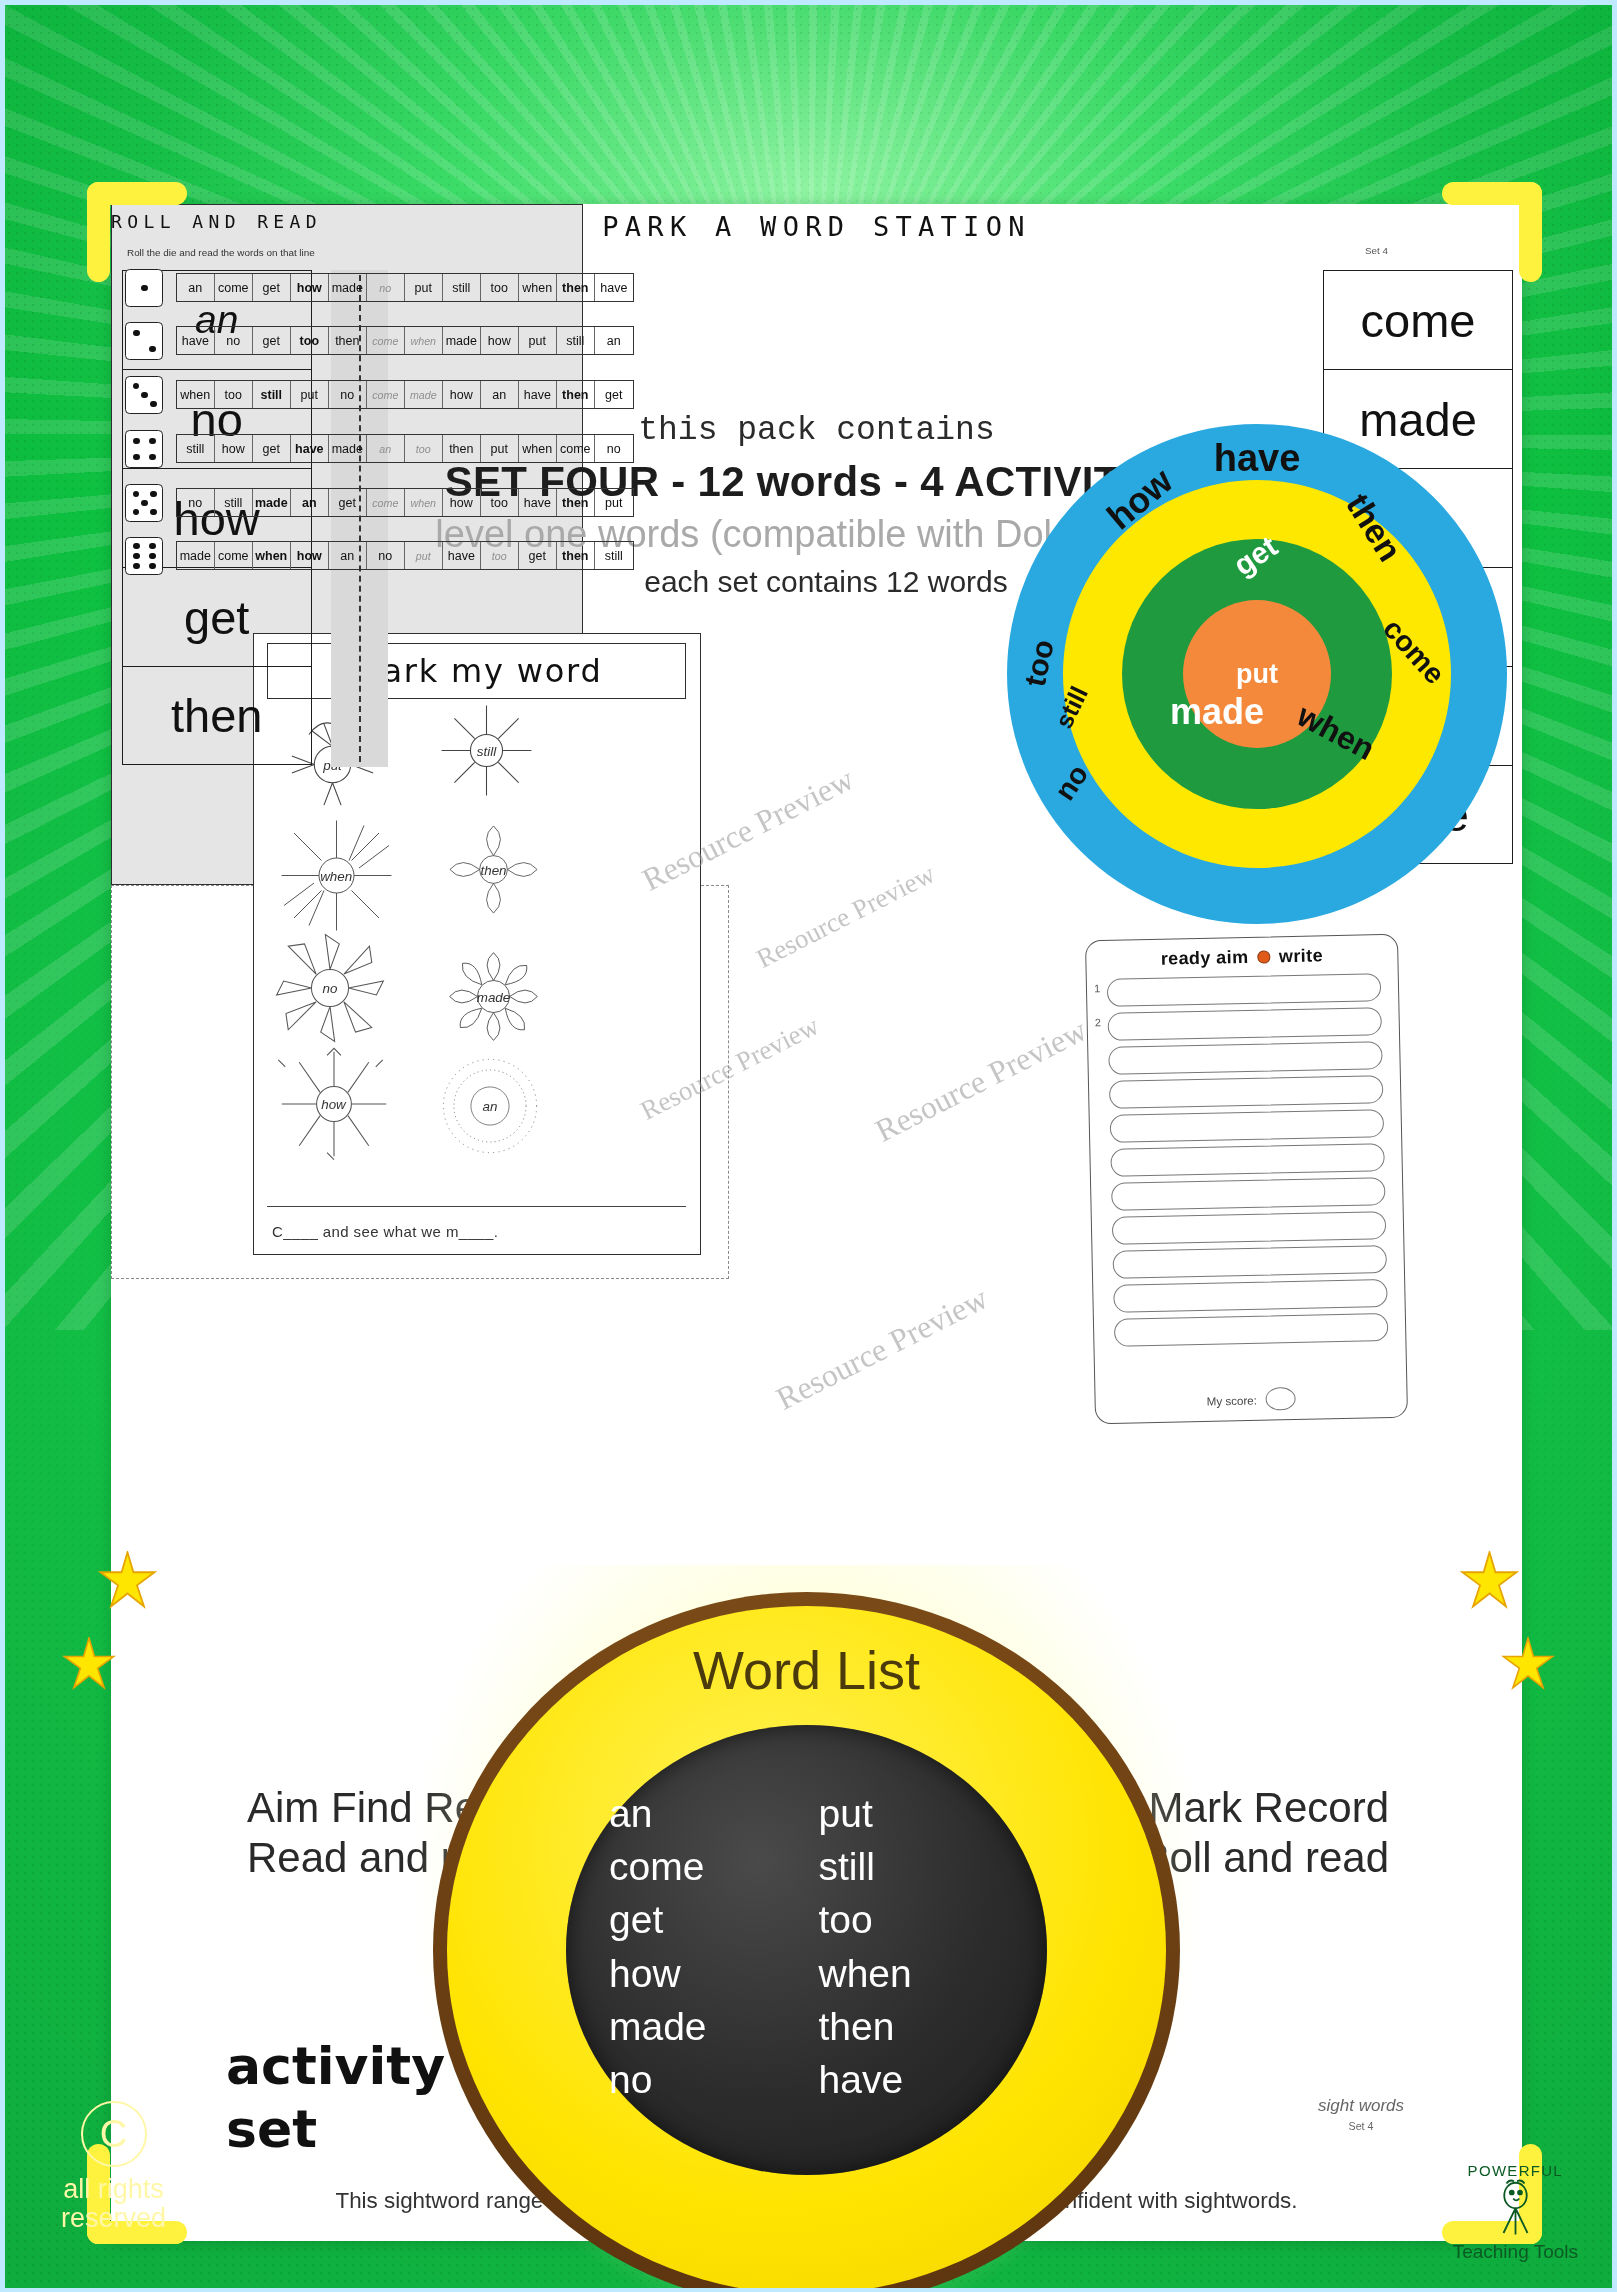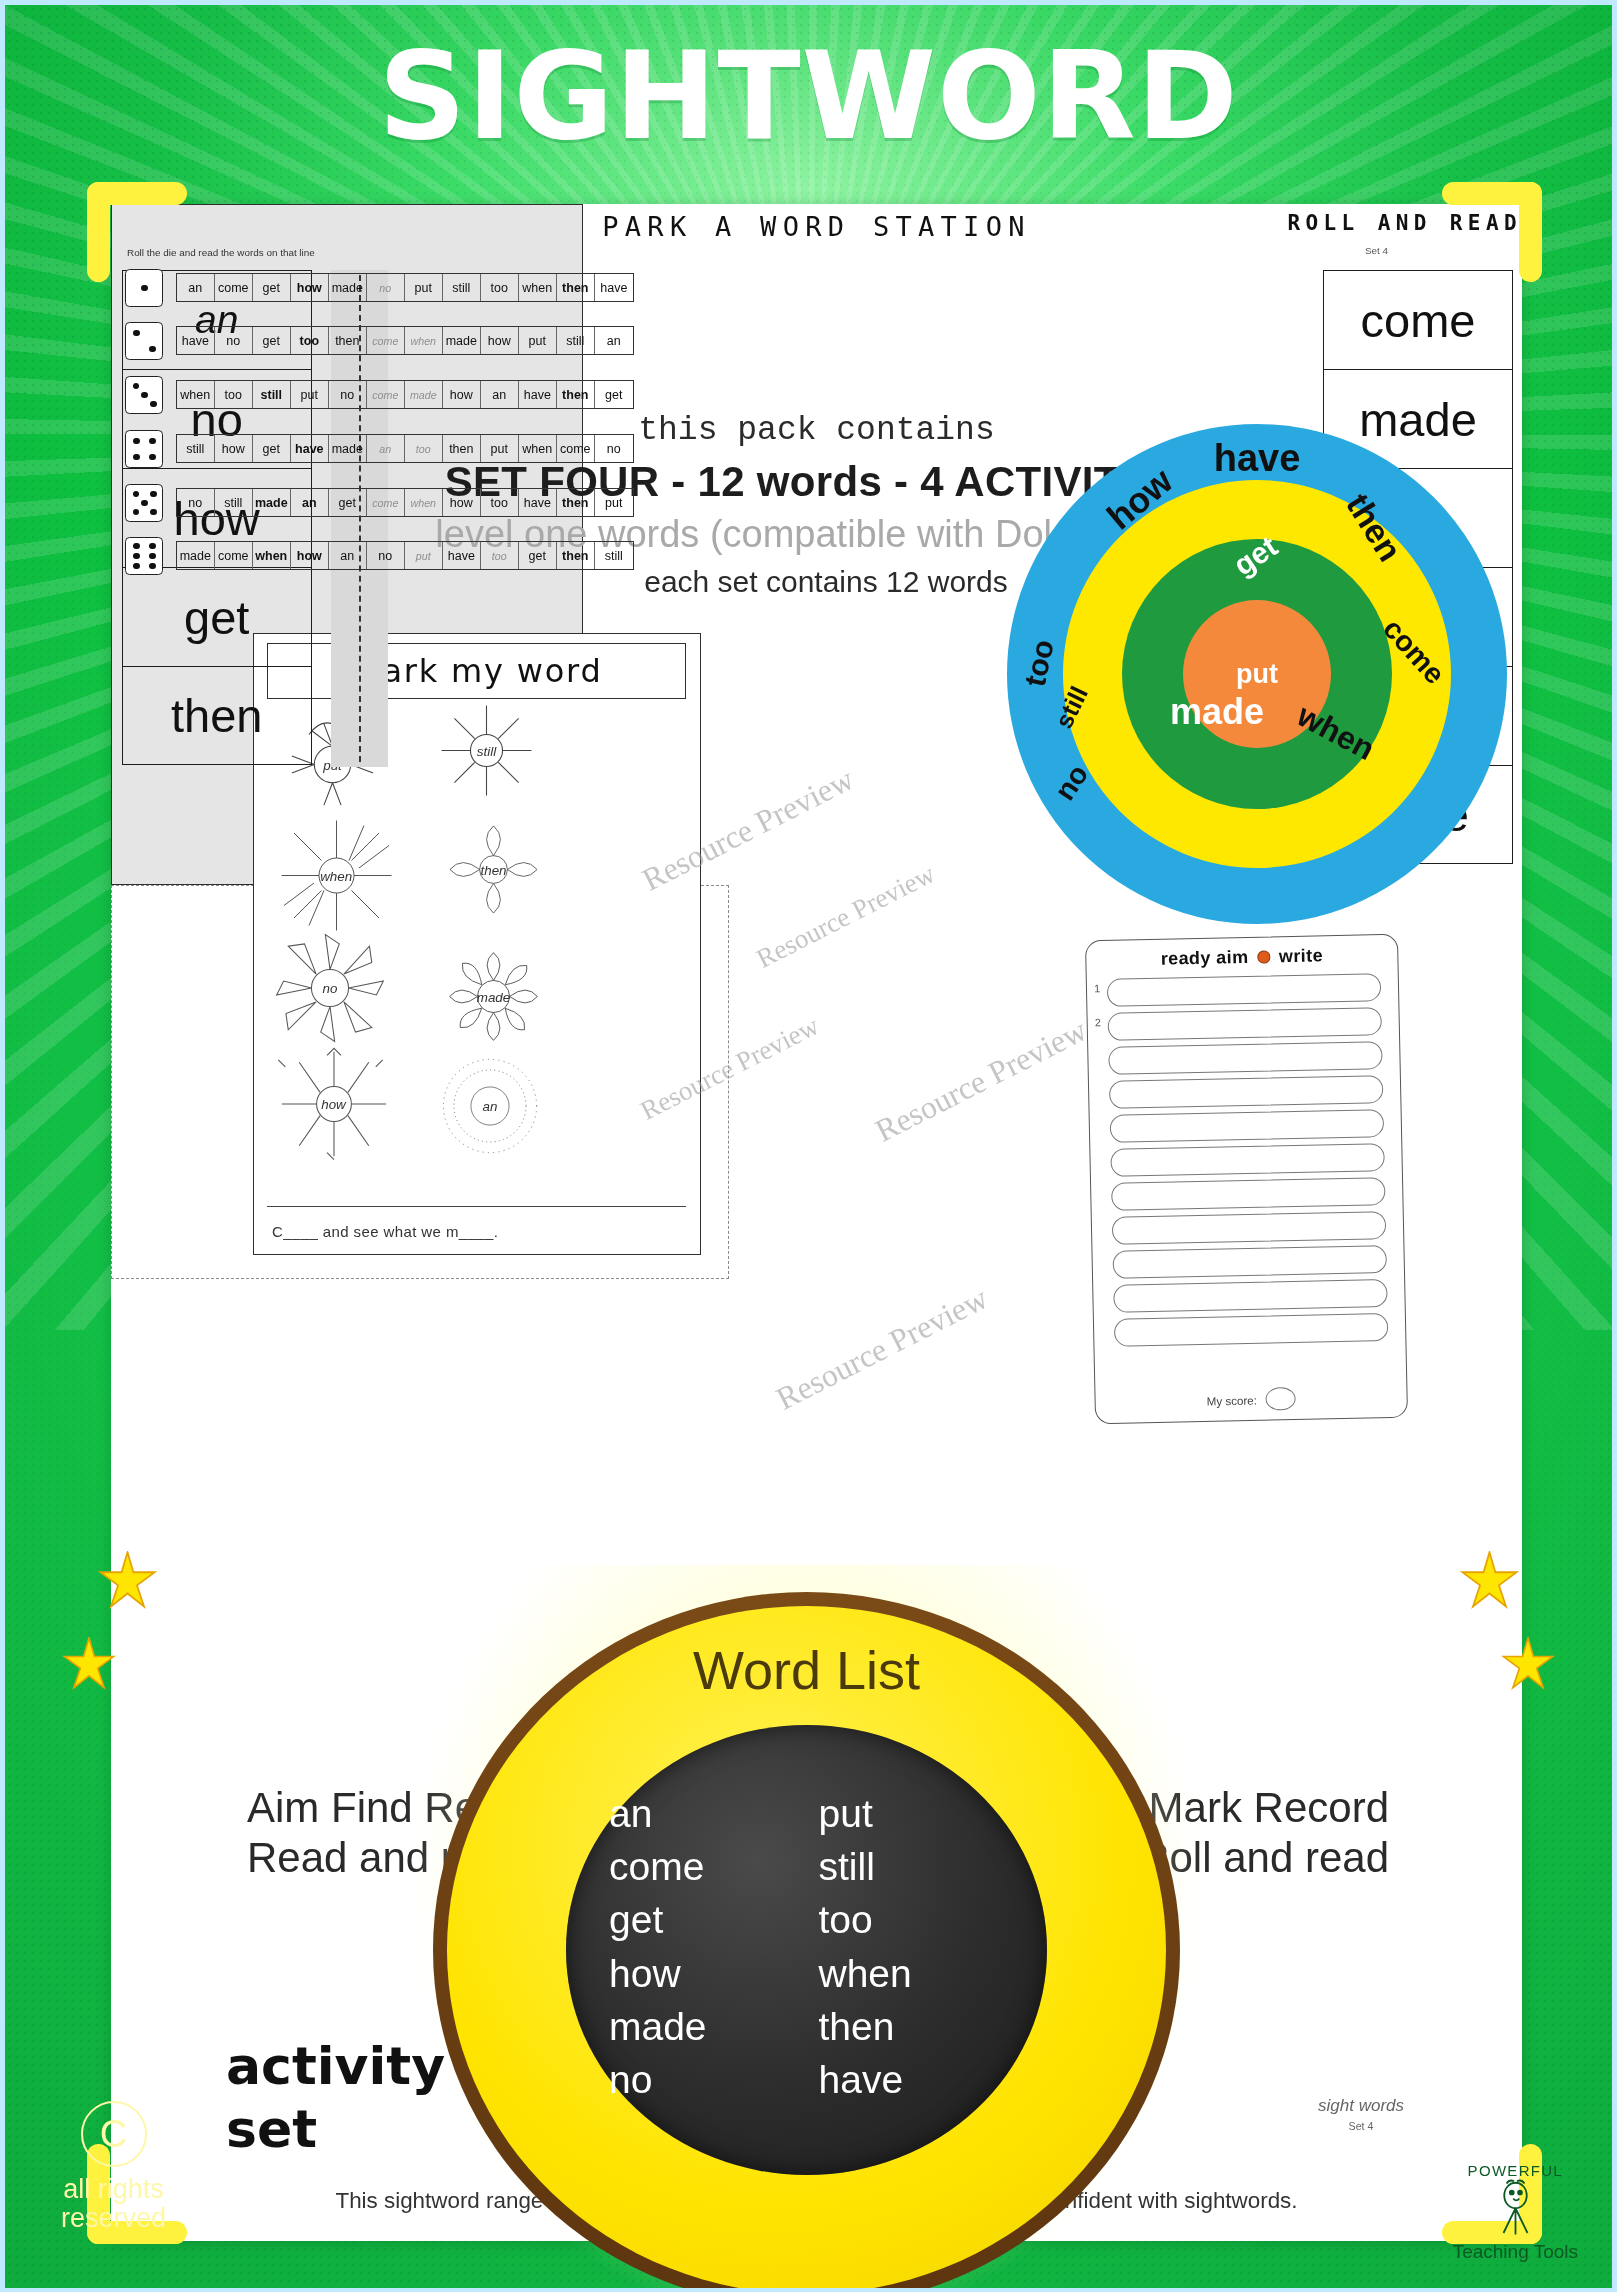--- a/index.html
+++ b/index.html
@@ -172,22 +172,22 @@
     font-size: 17px; color: #666; line-height: 1.15; font-style: italic;
   }
   #park-label small { font-size: 10.7px; font-style: normal; }
 
   
   #roll-sheet {
     left: 177px; top: 1094px; width: 618px; height: 394px;
     background: #fff; border: 1.3px dashed #8a8a8a;
   }
   #roll-title {
-    position: absolute; left: 0; top: 7.2px; width: 100%; text-align: right;
-    font-family: "DejaVu Sans Mono", monospace; font-size: 21px; letter-spacing: 5.4px; color: #111; font-weight: bold;
+    position: absolute; left: 0; top: 7.2px; width: 100%; text-align: left;
+    font-family: "DejaVu Sans Mono", monospace; font-size: 18px; letter-spacing: 5.4px; color: #111;
   }
   #roll-instr { position: absolute; left: 16px; top: 43px; font-size: 9.9px; color: #333; }
   .roll-row { position: absolute; left: 14.3px; height: 41px; display: flex; align-items: center; }
   .die {
     width: 38px; height: 38px; border: 1.4px solid #222; border-radius: 4.5px;
     position: relative; background: #fff; flex: 0 0 auto;
   }
   .die .pip { position: absolute; width: 6.3px; height: 6.3px; background: #111; border-radius: 50%; }
   .roll-strip {
     margin-left: 12.5px; height: 29px; border: 1.2px solid #333; display: flex; align-items: stretch;
@@ -323,21 +323,20 @@
   #brand .p { font-size: 15px; letter-spacing: 1.3px; }
 </style>
 </head>
 <body>
 
 <div id="poster">
   <div id="rays"></div>
   <div id="dots"></div>
   <div id="vign"></div>
 
-  <div id="title">SIGHTWORD</div>
 
   <div class="corner c-tl">
       <i></i>
       <i></i>
     </div>
   <div class="corner c-tr">
       <i></i>
       <i></i>
     </div>
   <div class="corner c-bl">

